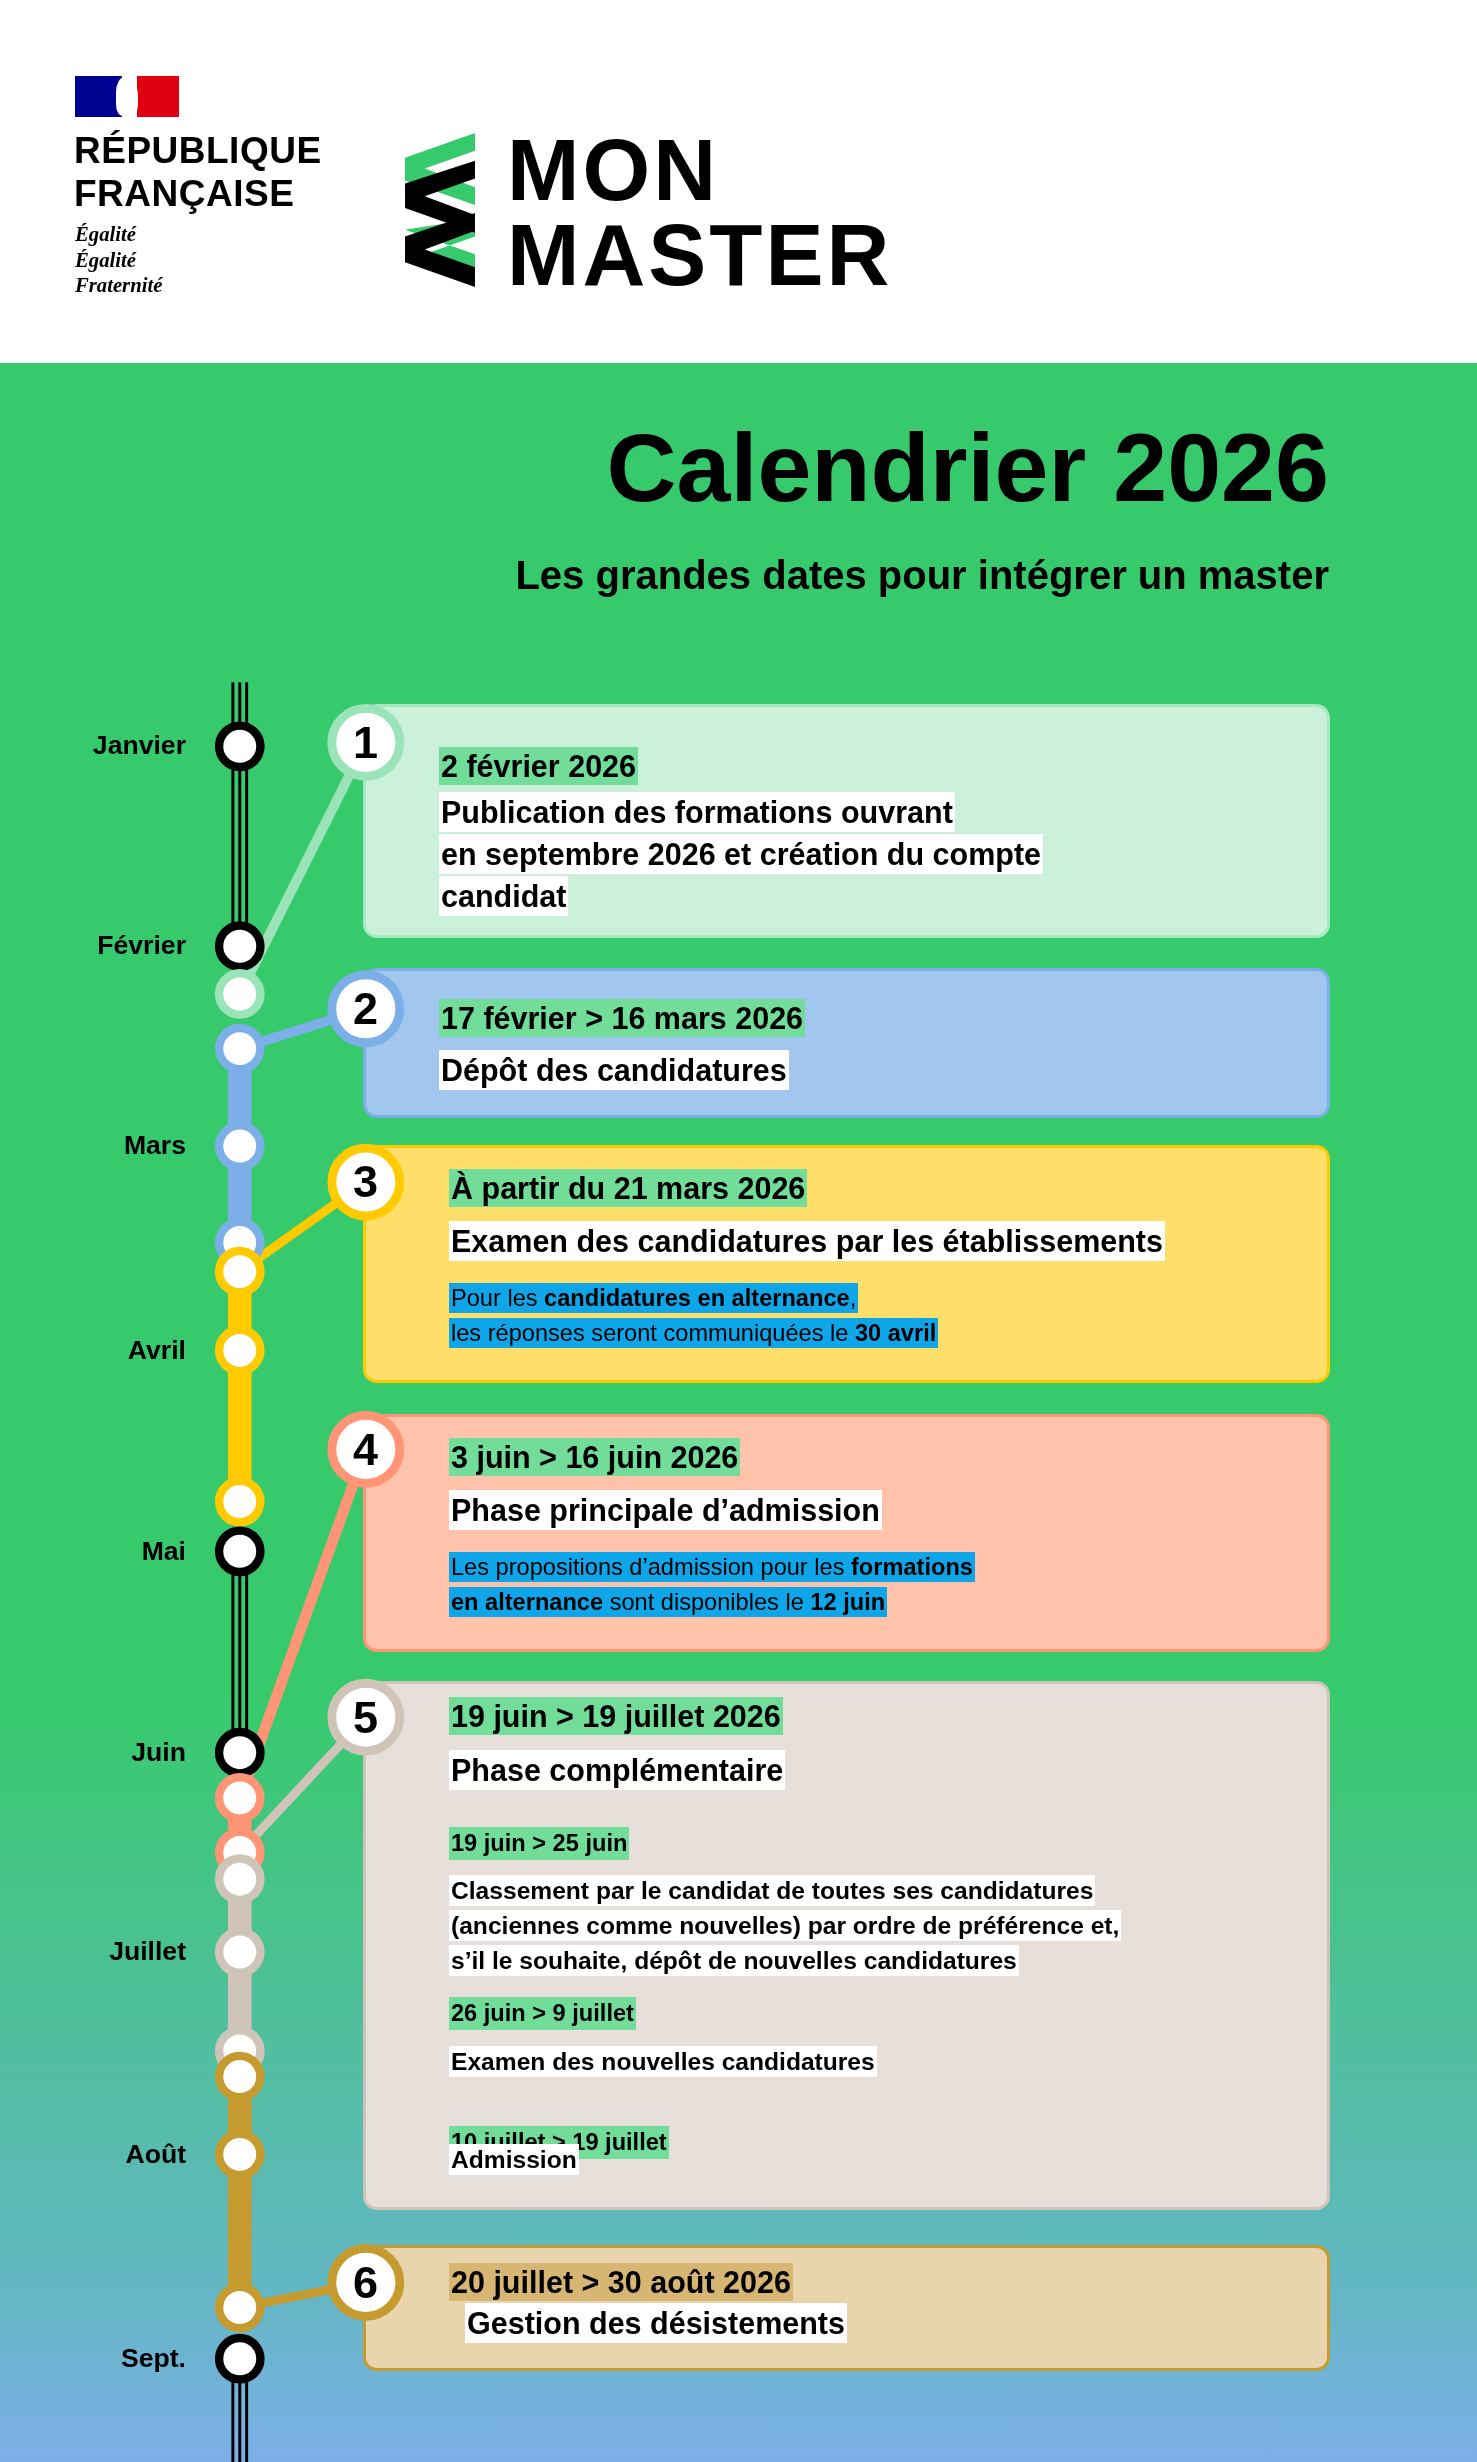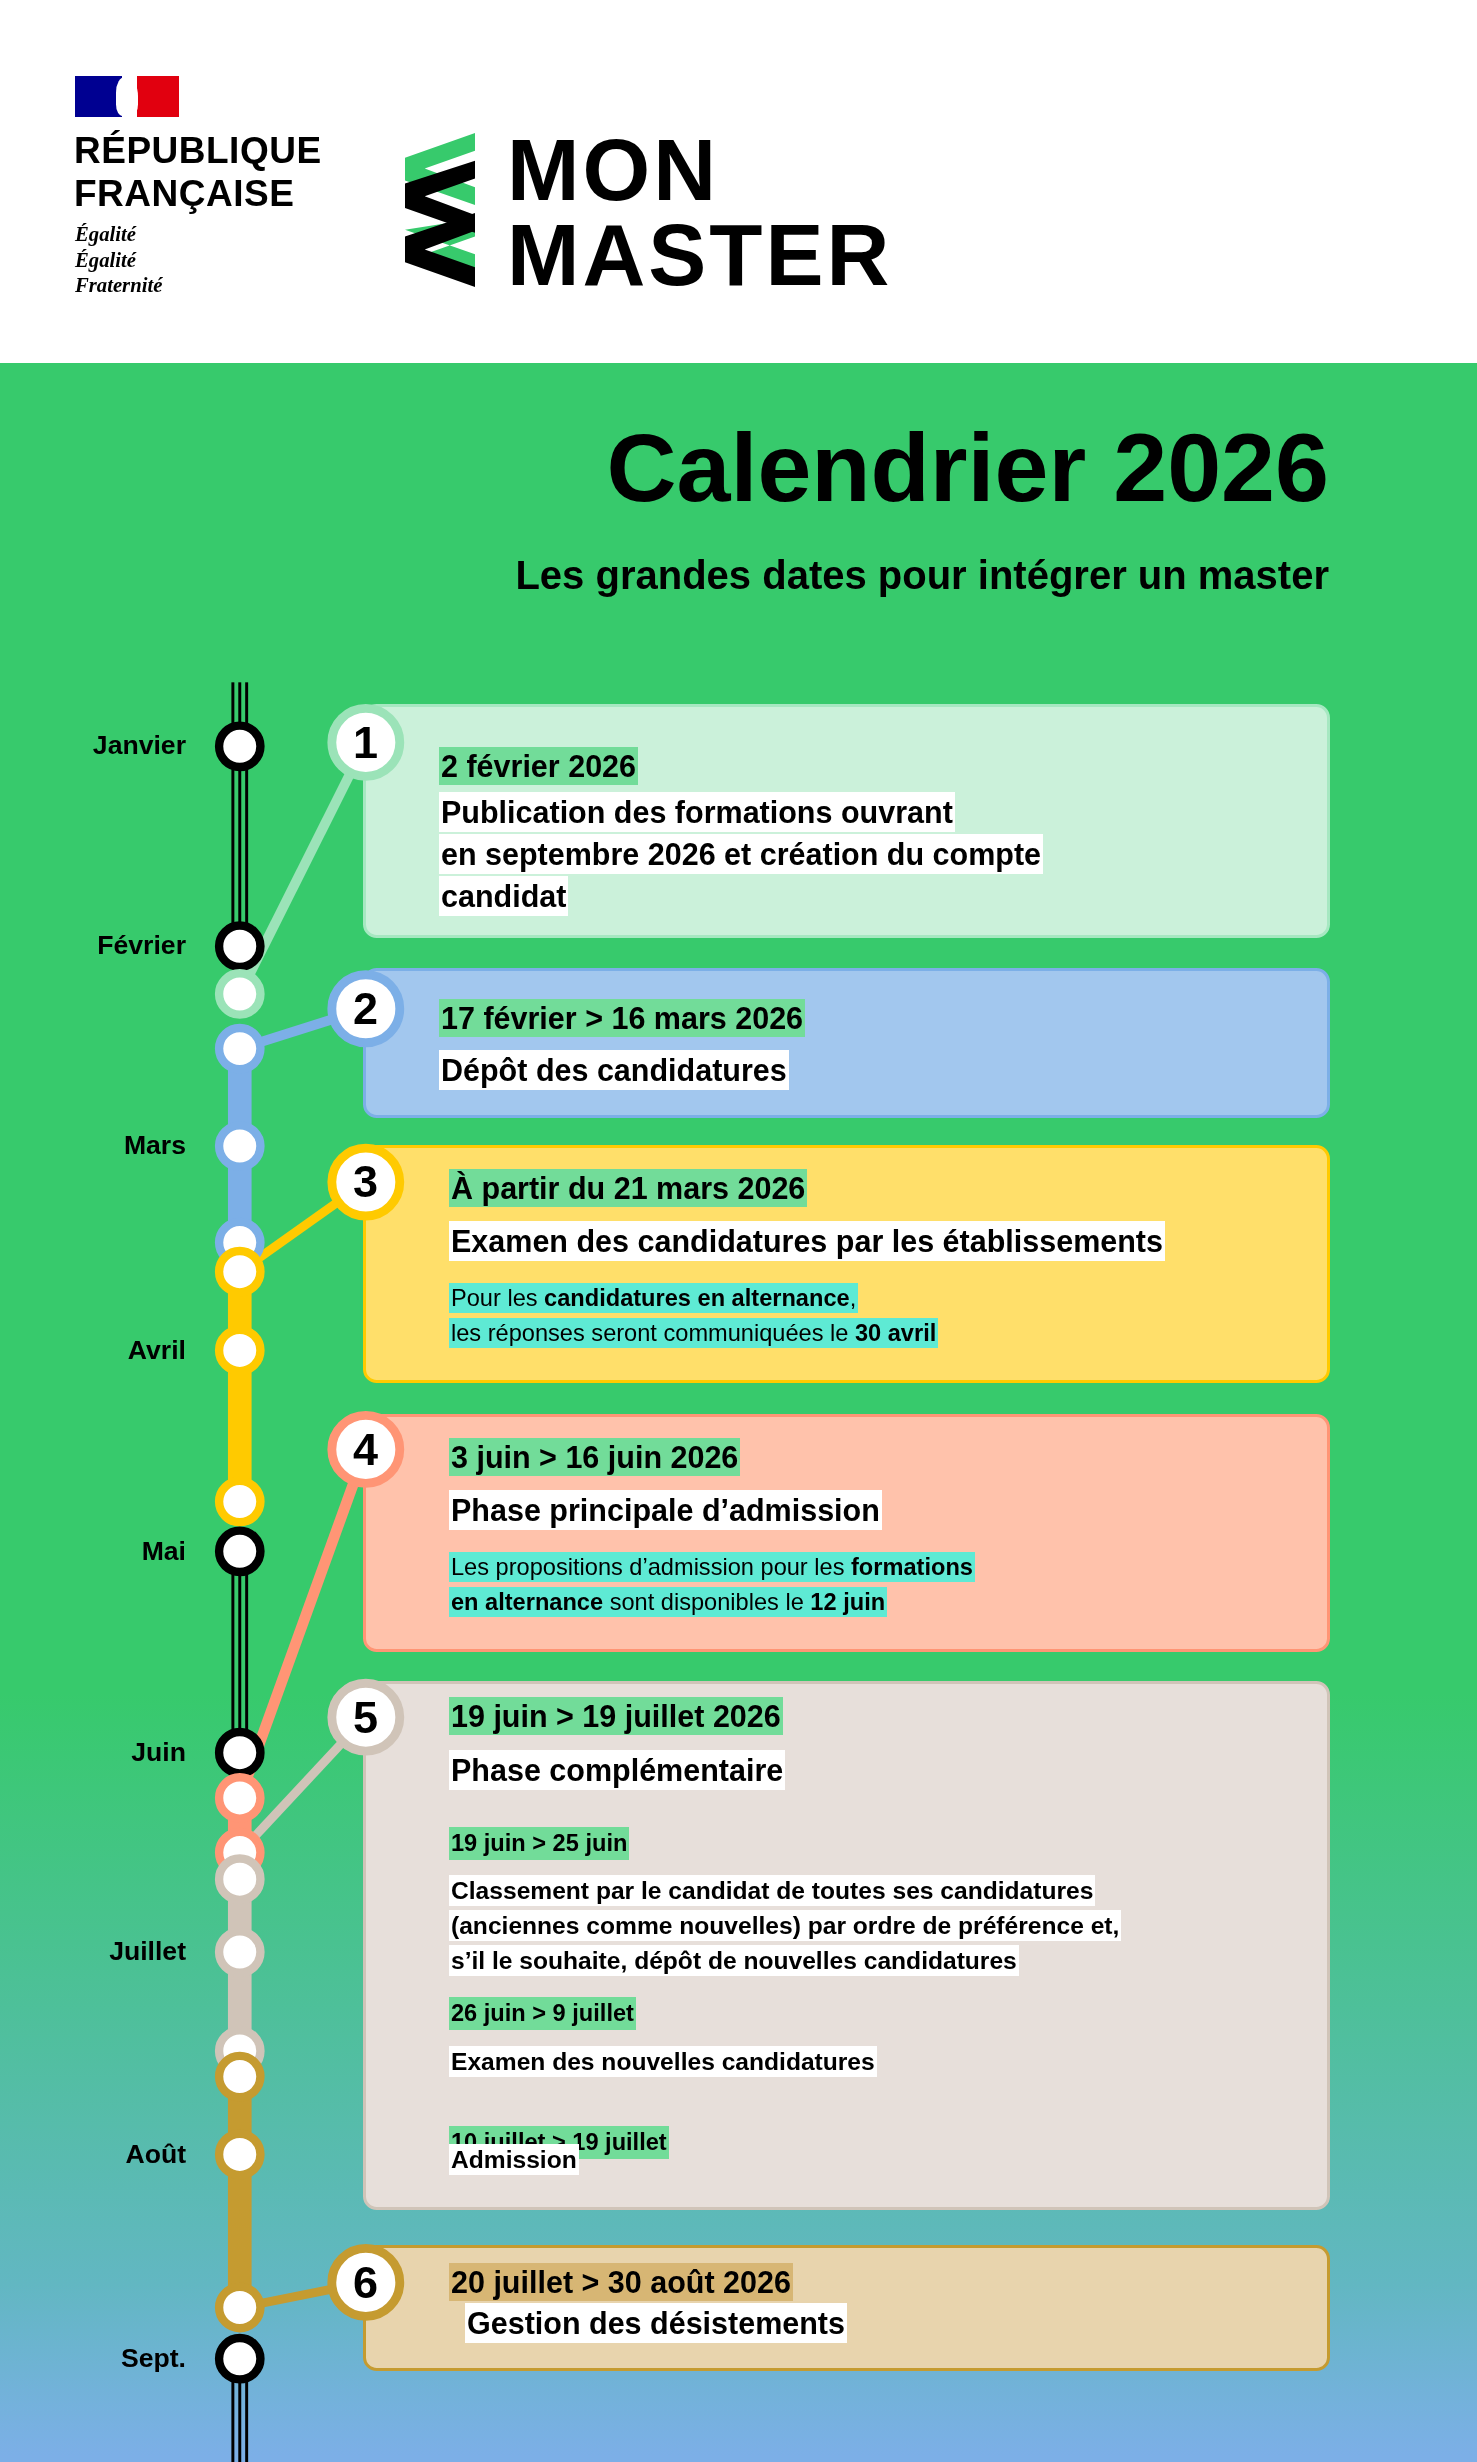--- a/index.html
+++ b/index.html
@@ -73,21 +73,21 @@
     font-size: 30.5px; line-height: 38px; padding: 0 2px; white-space: nowrap;
   }
   .hl-date.gold { background: #d7b674; }
   .hl-title {
     display: inline; background: #fff;
     font-family: "Liberation Sans", sans-serif; font-weight: 700;
     font-size: 30.5px; line-height: 42px; padding: 3px 2px;
     box-decoration-break: clone; margin-top: 16px; -webkit-box-decoration-break: clone;
   }
   .hl-body {
-    display: inline; background: #5eead4;
+    display: inline; background: #0ea5e9;
     font-family: "Liberation Sans", sans-serif; font-weight: 400;
     font-size: 23.6px; line-height: 35px; padding: 2px 2px;
     box-decoration-break: clone; -webkit-box-decoration-break: clone;
   }
   .hl-body b { font-weight: 700; }
   .hl-sub-date {
     display: inline-block; background: #72dc99;
     font-family: "Liberation Sans", sans-serif; font-weight: 700;
     font-size: 23.6px; line-height: 33px; padding: 0 2px; white-space: nowrap;
   }

